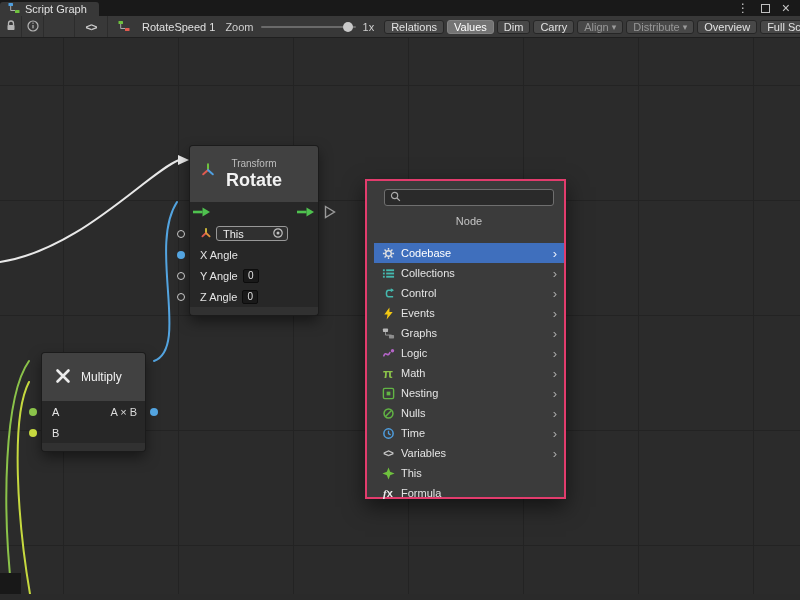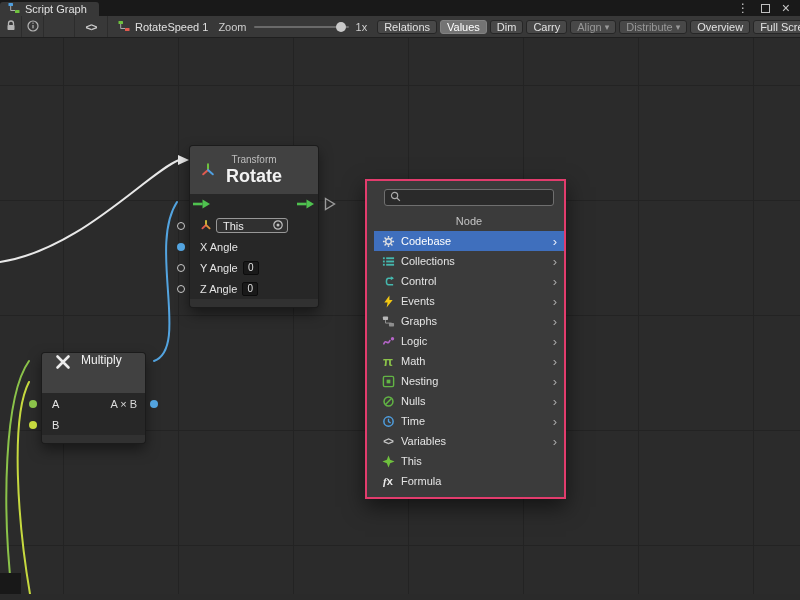--- a/index.html
+++ b/index.html
@@ -12,21 +12,21 @@
   .tabbar-right { margin-left:auto; display:flex; align-items:center; gap:12px; padding-right:10px; color:#c8c8c8; }
   .winicon { cursor:default; font-size:12px; line-height:1; }
   .maxbox { width:9px; height:9px; border:1px solid #c0c0c0; display:inline-block; }
   .closex { font-size:14px; }
 
   
   .toolbar { height:22px; background:#383838; border-bottom:1px solid #1f1f1f; display:flex; align-items:center; overflow:hidden; white-space:nowrap; }
   .tseg { width:22px; height:22px; flex:none; display:flex; align-items:center; justify-content:center; border-right:1px solid #2c2c2c; }
   .tspace { width:30px; flex:none; }
   .codeicon { width:34px; border-left:1px solid #2c2c2c; color:#cfcfcf; font-weight:bold; letter-spacing:-1px; }
-  .crumb { display:flex; align-items:center; gap:5px; padding:0 10px; flex:none; color:#e0e0e0; }
+  .crumb { display:flex; align-items:center; gap:12px; padding:0 10px; flex:none; color:#e0e0e0; }
   .zoomgrp { display:flex; align-items:center; gap:7px; flex:none; }
   .zoomlabel { color:#cfcfcf; }
   .slider { position:relative; width:95px; height:2px; background:#6a6a6a; border-radius:1px; }
   .knob { position:absolute; top:50%; left:92%; width:10px; height:10px; border-radius:50%; background:#c9c9c9; transform:translate(-50%,-50%); }
   .zoomval { color:#cfcfcf; }
   .tbtns { display:flex; align-items:center; margin-left:10px; gap:3px; }
   .tbtn { flex:none; height:14px; display:flex; align-items:center; gap:3px; padding:0 6px; background:#484848; border:1px solid #262626; border-radius:3px; color:#e2e2e2; font-size:11px; }
   .tbtn.active { background:#747474; border-color:#828282; color:#ffffff; }
   .tbtn.disabled { color:#979797; }
   .dropdown-arrow { font-size:9px; color:#9a9a9a; }
@@ -39,52 +39,52 @@
   .wires { position:absolute; inset:0; z-index:1; pointer-events:none; }
   .corner { position:absolute; left:0; bottom:0; width:21px; height:21px; background:#181818; z-index:2; }
 
   
   .node { position:absolute; z-index:2; background:#272727; border-radius:3px; box-shadow:0 0 0 1px #1b1b1b, 0 6px 14px rgba(0,0,0,.5); }
   .nhead { background:#414141; border-radius:3px 3px 0 0; }
   .nfoot { height:8px; background:#313131; border-radius:0 0 3px 3px; }
   .nrow { height:21px; position:relative; display:flex; align-items:center; padding:0 8px 0 10px; font-size:11px; color:#e4e4e4; }
 
   .transform-node { left:190px; top:108px; width:128px; }
-  .transform-node .nhead { height:48px; position:relative; display:flex; flex-direction:column; justify-content:center; align-items:center; }
+  .transform-node .nhead { height:56px; position:relative; display:flex; flex-direction:column; justify-content:center; align-items:center; }
   .axis-abs { position:absolute; left:10px; top:16px; }
   .nh-cat { font-size:10px; color:#bdbdbd; }
   .nh-title { font-size:18px; color:#f2f2f2; margin-top:1px;font-weight:bold; }
 
   .flow-row { justify-content:space-between; padding:0 3px; }
   .flow-tri { position:absolute; right:-18px; top:50%; transform:translateY(-50%); }
 
   .port { position:absolute; left:-13px; top:50%; transform:translateY(-50%); width:8px; height:8px; border-radius:50%; }
   .port.hollow { width:8px; height:8px; border:1.5px solid #c9c9c9; background:transparent; }
   .port.blue { background:#53a4e0; }
   .port.green { background:#8bc34a; }
   .port.lime { background:#c6d93f; }
   .port.out { left:auto; right:-13px; }
 
   .this-row { gap:4px; }
   .this-field { width:72px; height:15px; flex:none; border:1px solid #989898; border-radius:3px; background:#303030; display:flex; align-items:center; justify-content:space-between; padding:0 3px 0 6px; color:#efefef; }
   .valbox { width:16px; height:14px; margin-left:5px; background:#191919; border:1px solid #0c0c0c; border-radius:2px; color:#e0e0e0; font-size:10px; display:flex; align-items:center; justify-content:center; }
 
   .multiply-node { left:42px; top:315px; width:103px; }
-  .multiply-node .nhead { height:40px; display:flex; align-items:flex-start; gap:9px; padding:0 12px; }
+  .multiply-node .nhead { height:48px; display:flex; align-items:center; gap:9px; padding:0 12px; }
   .mx-title { font-size:12px; color:#f2f2f2; }
   .outlabel { margin-left:auto; color:#dadada; }
 
   
   .finder { position:absolute; left:365px; top:141px; width:201px; height:320px; z-index:3;
     background:#3b3b3b; border:2px solid #e23c6d; box-shadow:0 8px 20px rgba(0,0,0,.55);padding-left:7px; }
   .fsearch { margin:8px 10px 4px; height:17px; background:#2a2a2a; border:1px solid #6f6f6f; border-radius:3px; display:flex; align-items:center; gap:4px; padding:0 5px; }
   .fsearch input { flex:1; background:transparent; border:none; outline:none; color:#e0e0e0; font-size:11px; font-family:"Liberation Sans", sans-serif; min-width:0; }
   .fheader { text-align:center; color:#c4c4c4; padding:5px 0 4px; font-size:11px; }
   .frow { height:20px; display:flex; align-items:center; gap:6px; padding:0 7px; font-size:11px; color:#e4e4e4; }
-  .frow.selected { background:#3f6fbd; color:#ffffff; }
+  .frow.selected { background:#3f6fbd; color:#ffffff;margin-top:12px; }
   .ficon { width:14px; flex:none; display:flex; align-items:center; justify-content:center; }
   .glyph-pi { color:#8bc34a; font-weight:bold; font-size:13px; }
   .glyph-vars { color:#c8c8c8; font-weight:bold; font-size:10px; letter-spacing:-1px; }
   .glyph-fx { color:#ececec; font-size:11px; font-weight:bold; }
   .glyph-fx i { font-family:"Liberation Serif", serif; }
   .chev { margin-left:auto; color:#a8a8a8; font-size:13px; line-height:1; }
   .frow.selected .chev { color:#e8eefb; }
 </style>
 </head>
 <body>

